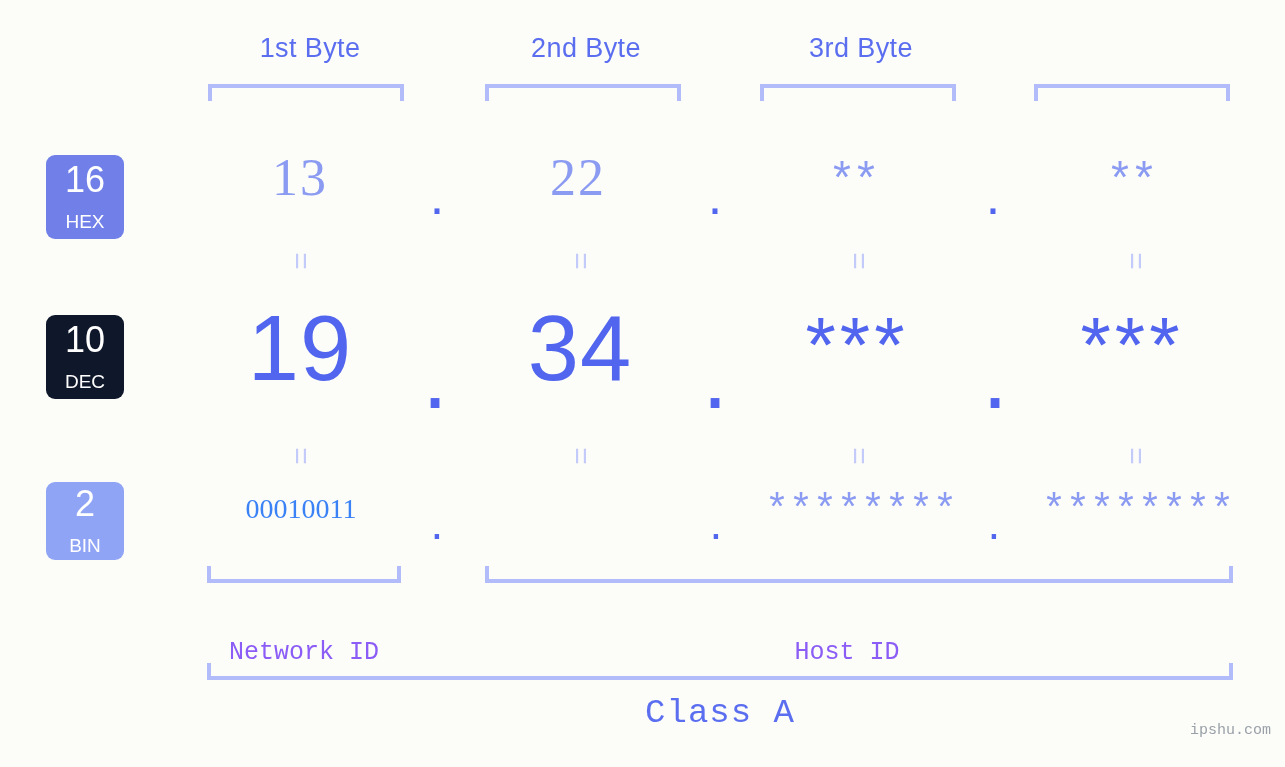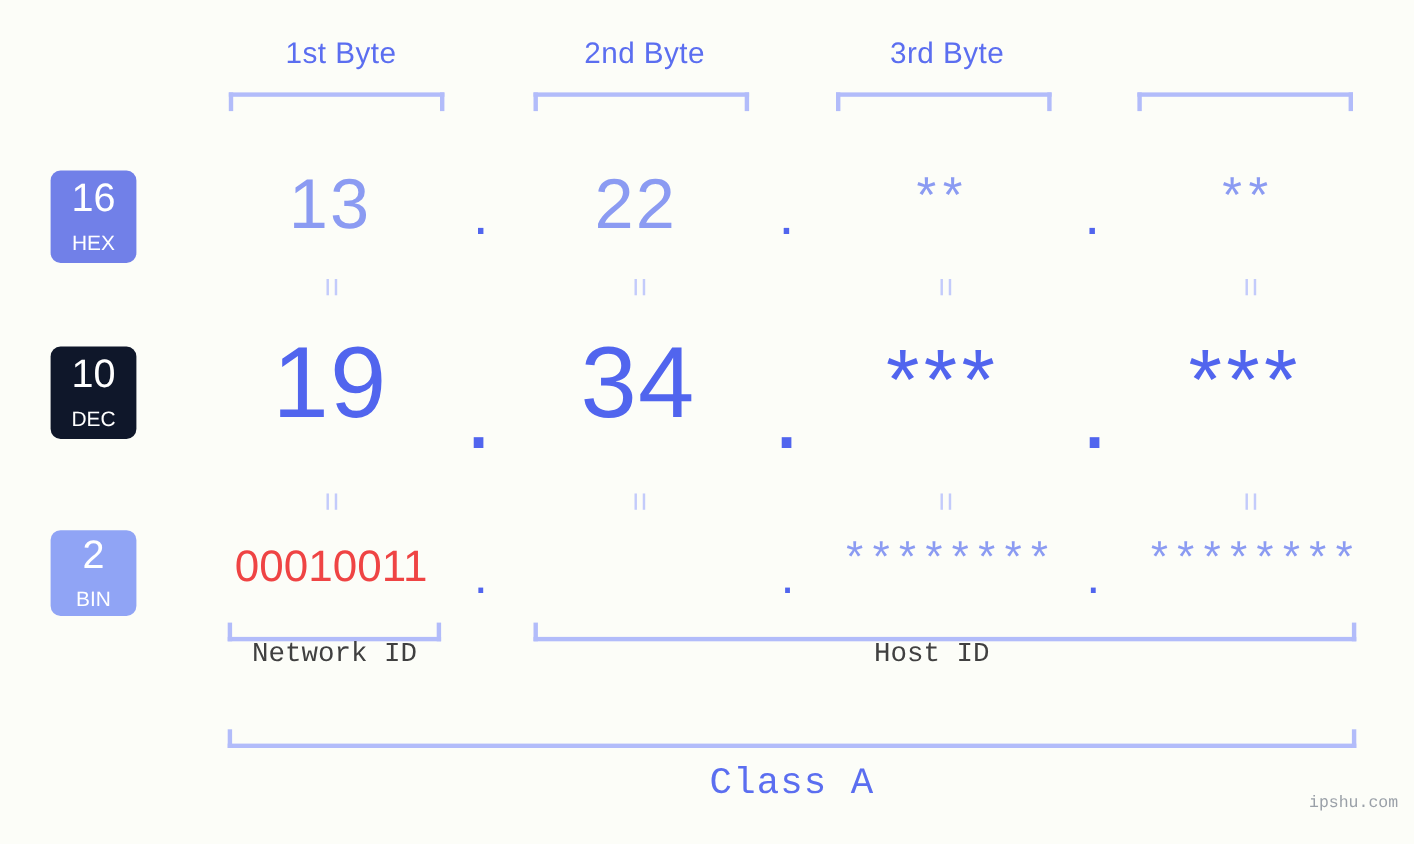--- a/index.html
+++ b/index.html
@@ -96,22 +96,22 @@
     color: #5165ee;
     text-align: center;
     white-space: nowrap;
     line-height: 1;
   }
 
   
   .hex-val {
     top: 148px;
     width: 230px;
-    font-size: 64px;
-    font-family: Liberation Sans, sans-serif;
+    font-size: 52px;
+    font-family: Liberation Serif, serif;
     color: #8b9bf2;
     letter-spacing: 2px;
   }
   .hex-star {
     top: 150px;
     width: 230px;
     font-size: 46px;
     font-family: "Liberation Sans", sans-serif;
     color: #8b9bf2;
     letter-spacing: 6px;
@@ -142,23 +142,23 @@
   .dec-dot {
     top: 330px;
     width: 34px;
     font-size: 92px;
   }
 
   
   .bin-val {
     top: 493px;
     width: 230px;
-    font-size: 40px;
-    font-family: Liberation Sans, sans-serif;
-    color: #ef4444;
+    font-size: 28px;
+    font-family: Liberation Serif, serif;
+    color: #3b82f6;
     letter-spacing: 0px;
   }
   .bin-star {
     top: 489px;
     width: 230px;
     font-size: 40px;
     font-family: "Liberation Mono", monospace;
     color: #8b9bf2;
   }
   .bin-dot {
@@ -175,24 +175,24 @@
     color: #c3cbfb;
     font-size: 30px;
     font-family: "Liberation Sans", sans-serif;
     transform: rotate(90deg);
     line-height: 1;
   }
 
   
   .id-label {
     position: absolute;
-    top: 580px;
+    top: 638px;
     text-align: center;
     font-size: 25px;
-    color: #404040;
+    color: #8b5cf6;
     font-family: "Liberation Mono", monospace;
     white-space: nowrap;
   }
 
   
   #class-label {
     position: absolute;
     top: 694px;
     left: 205px;
     width: 1030px;

